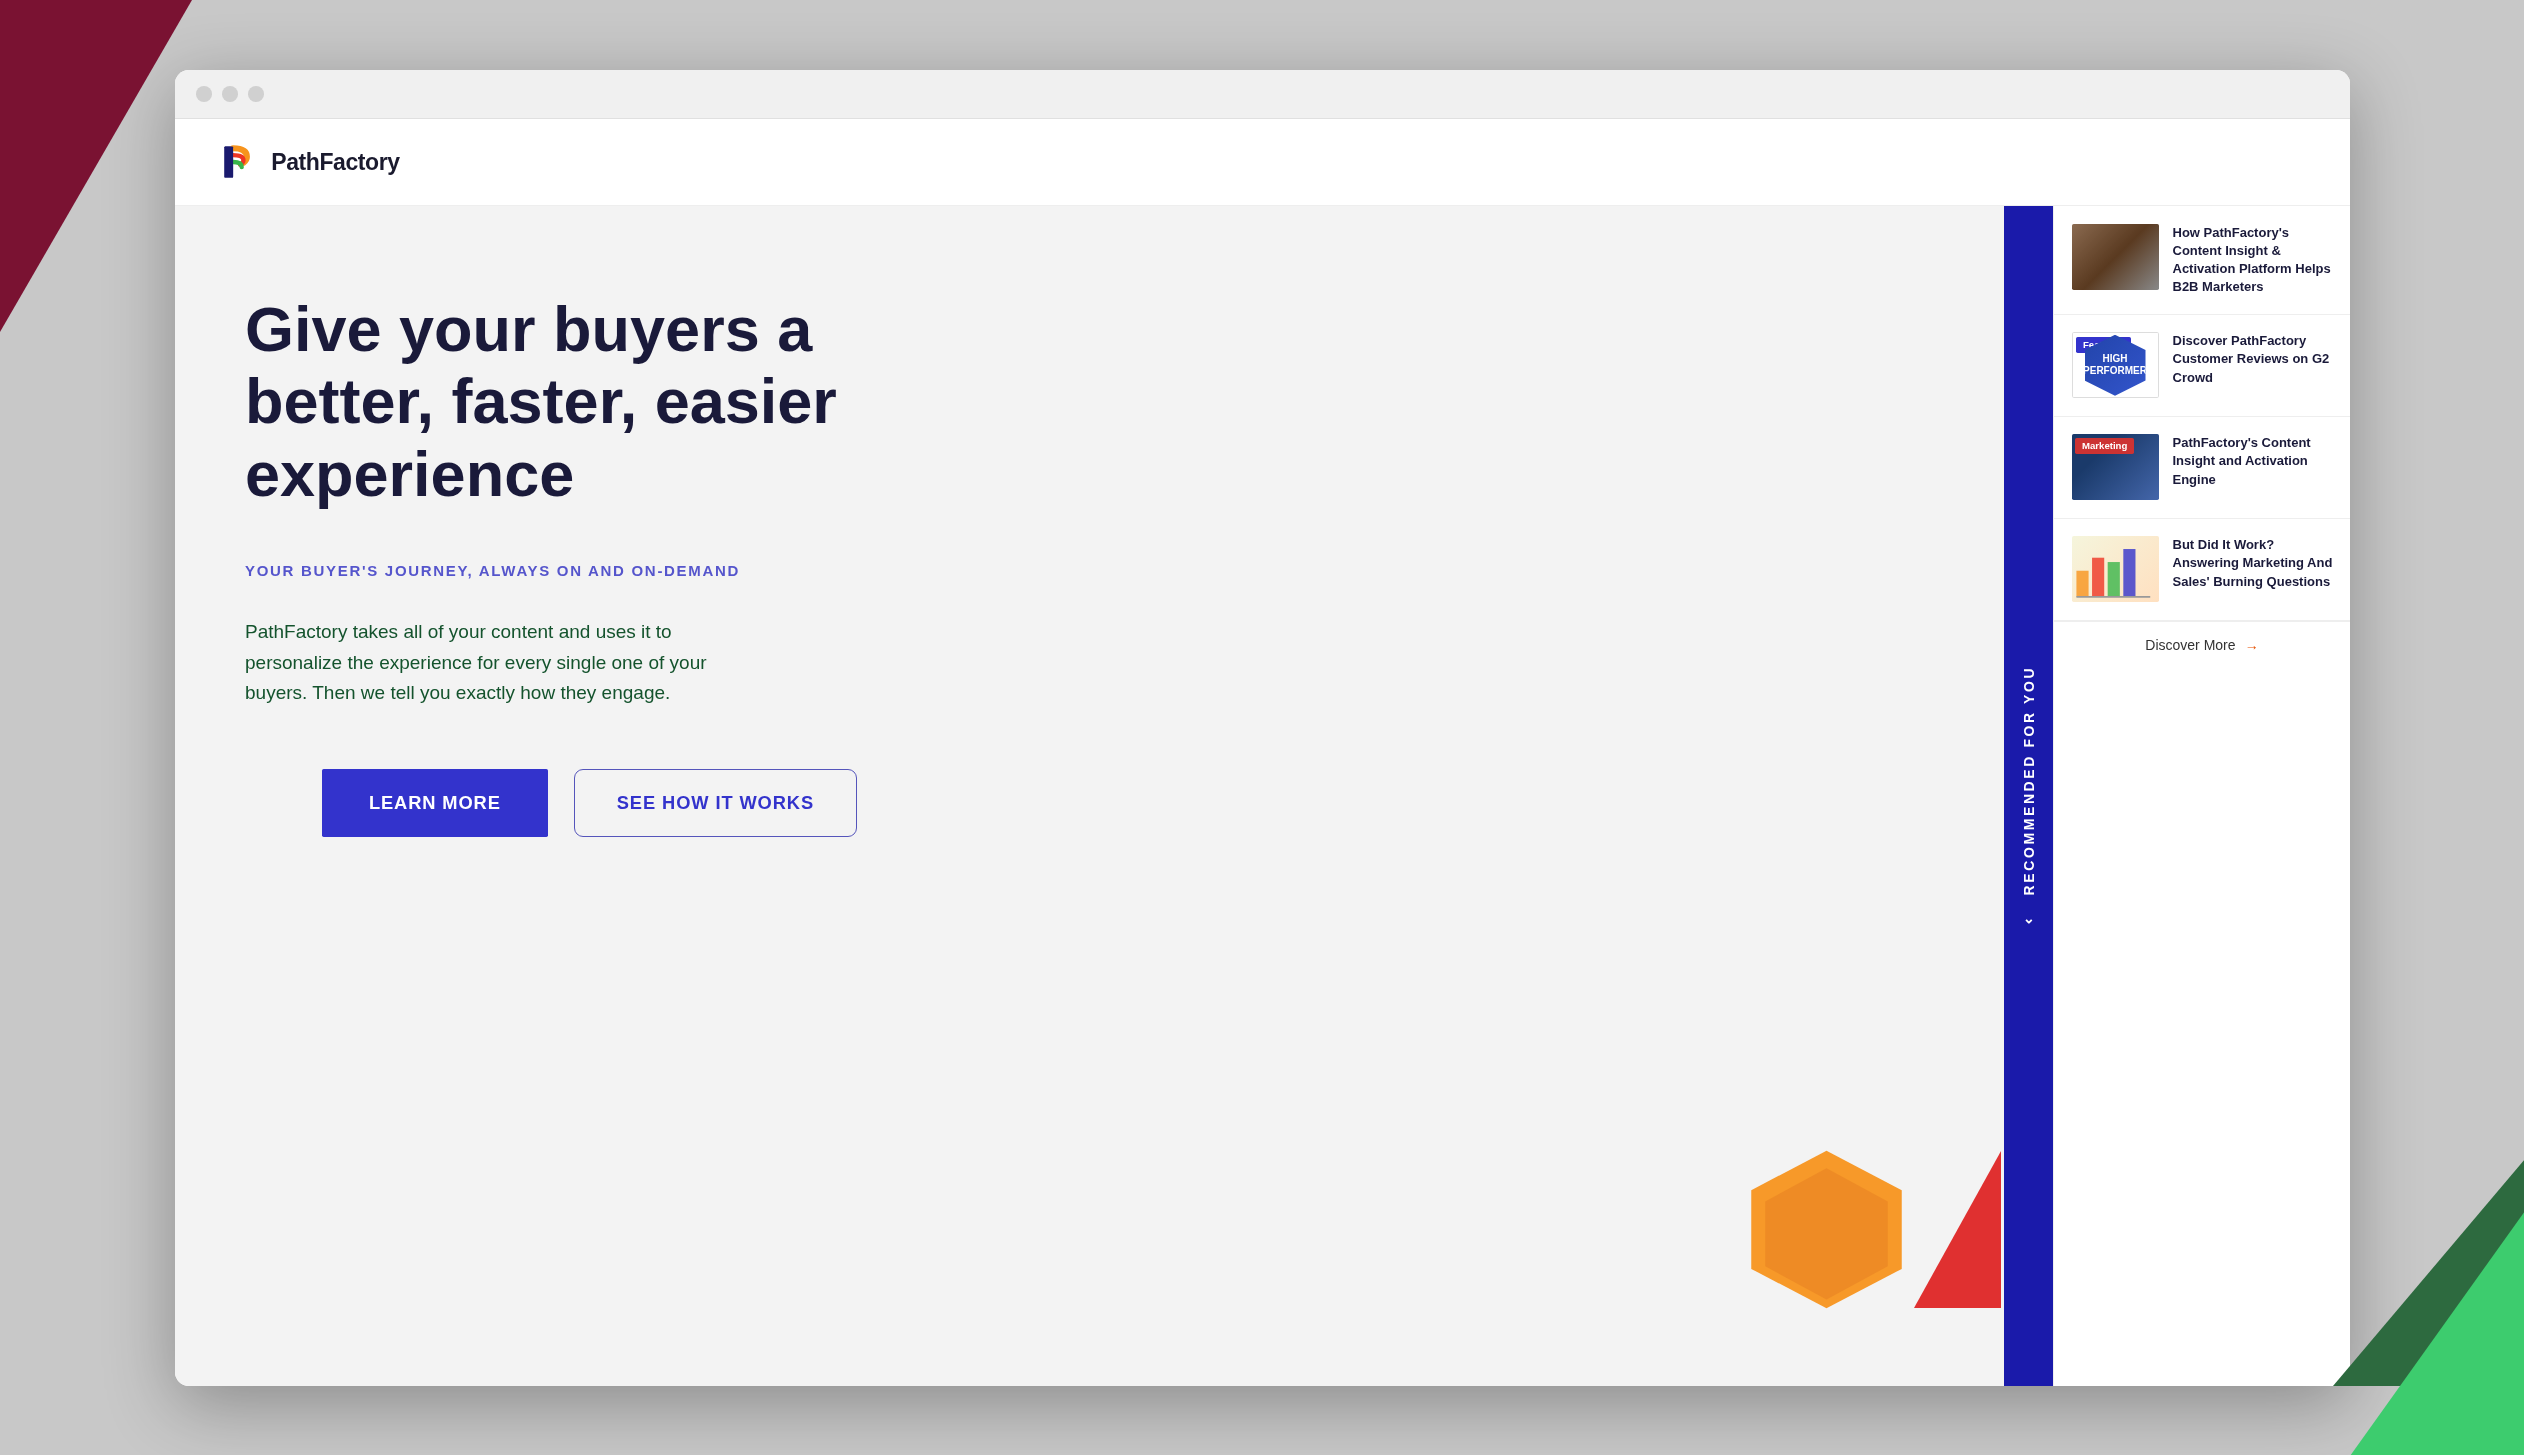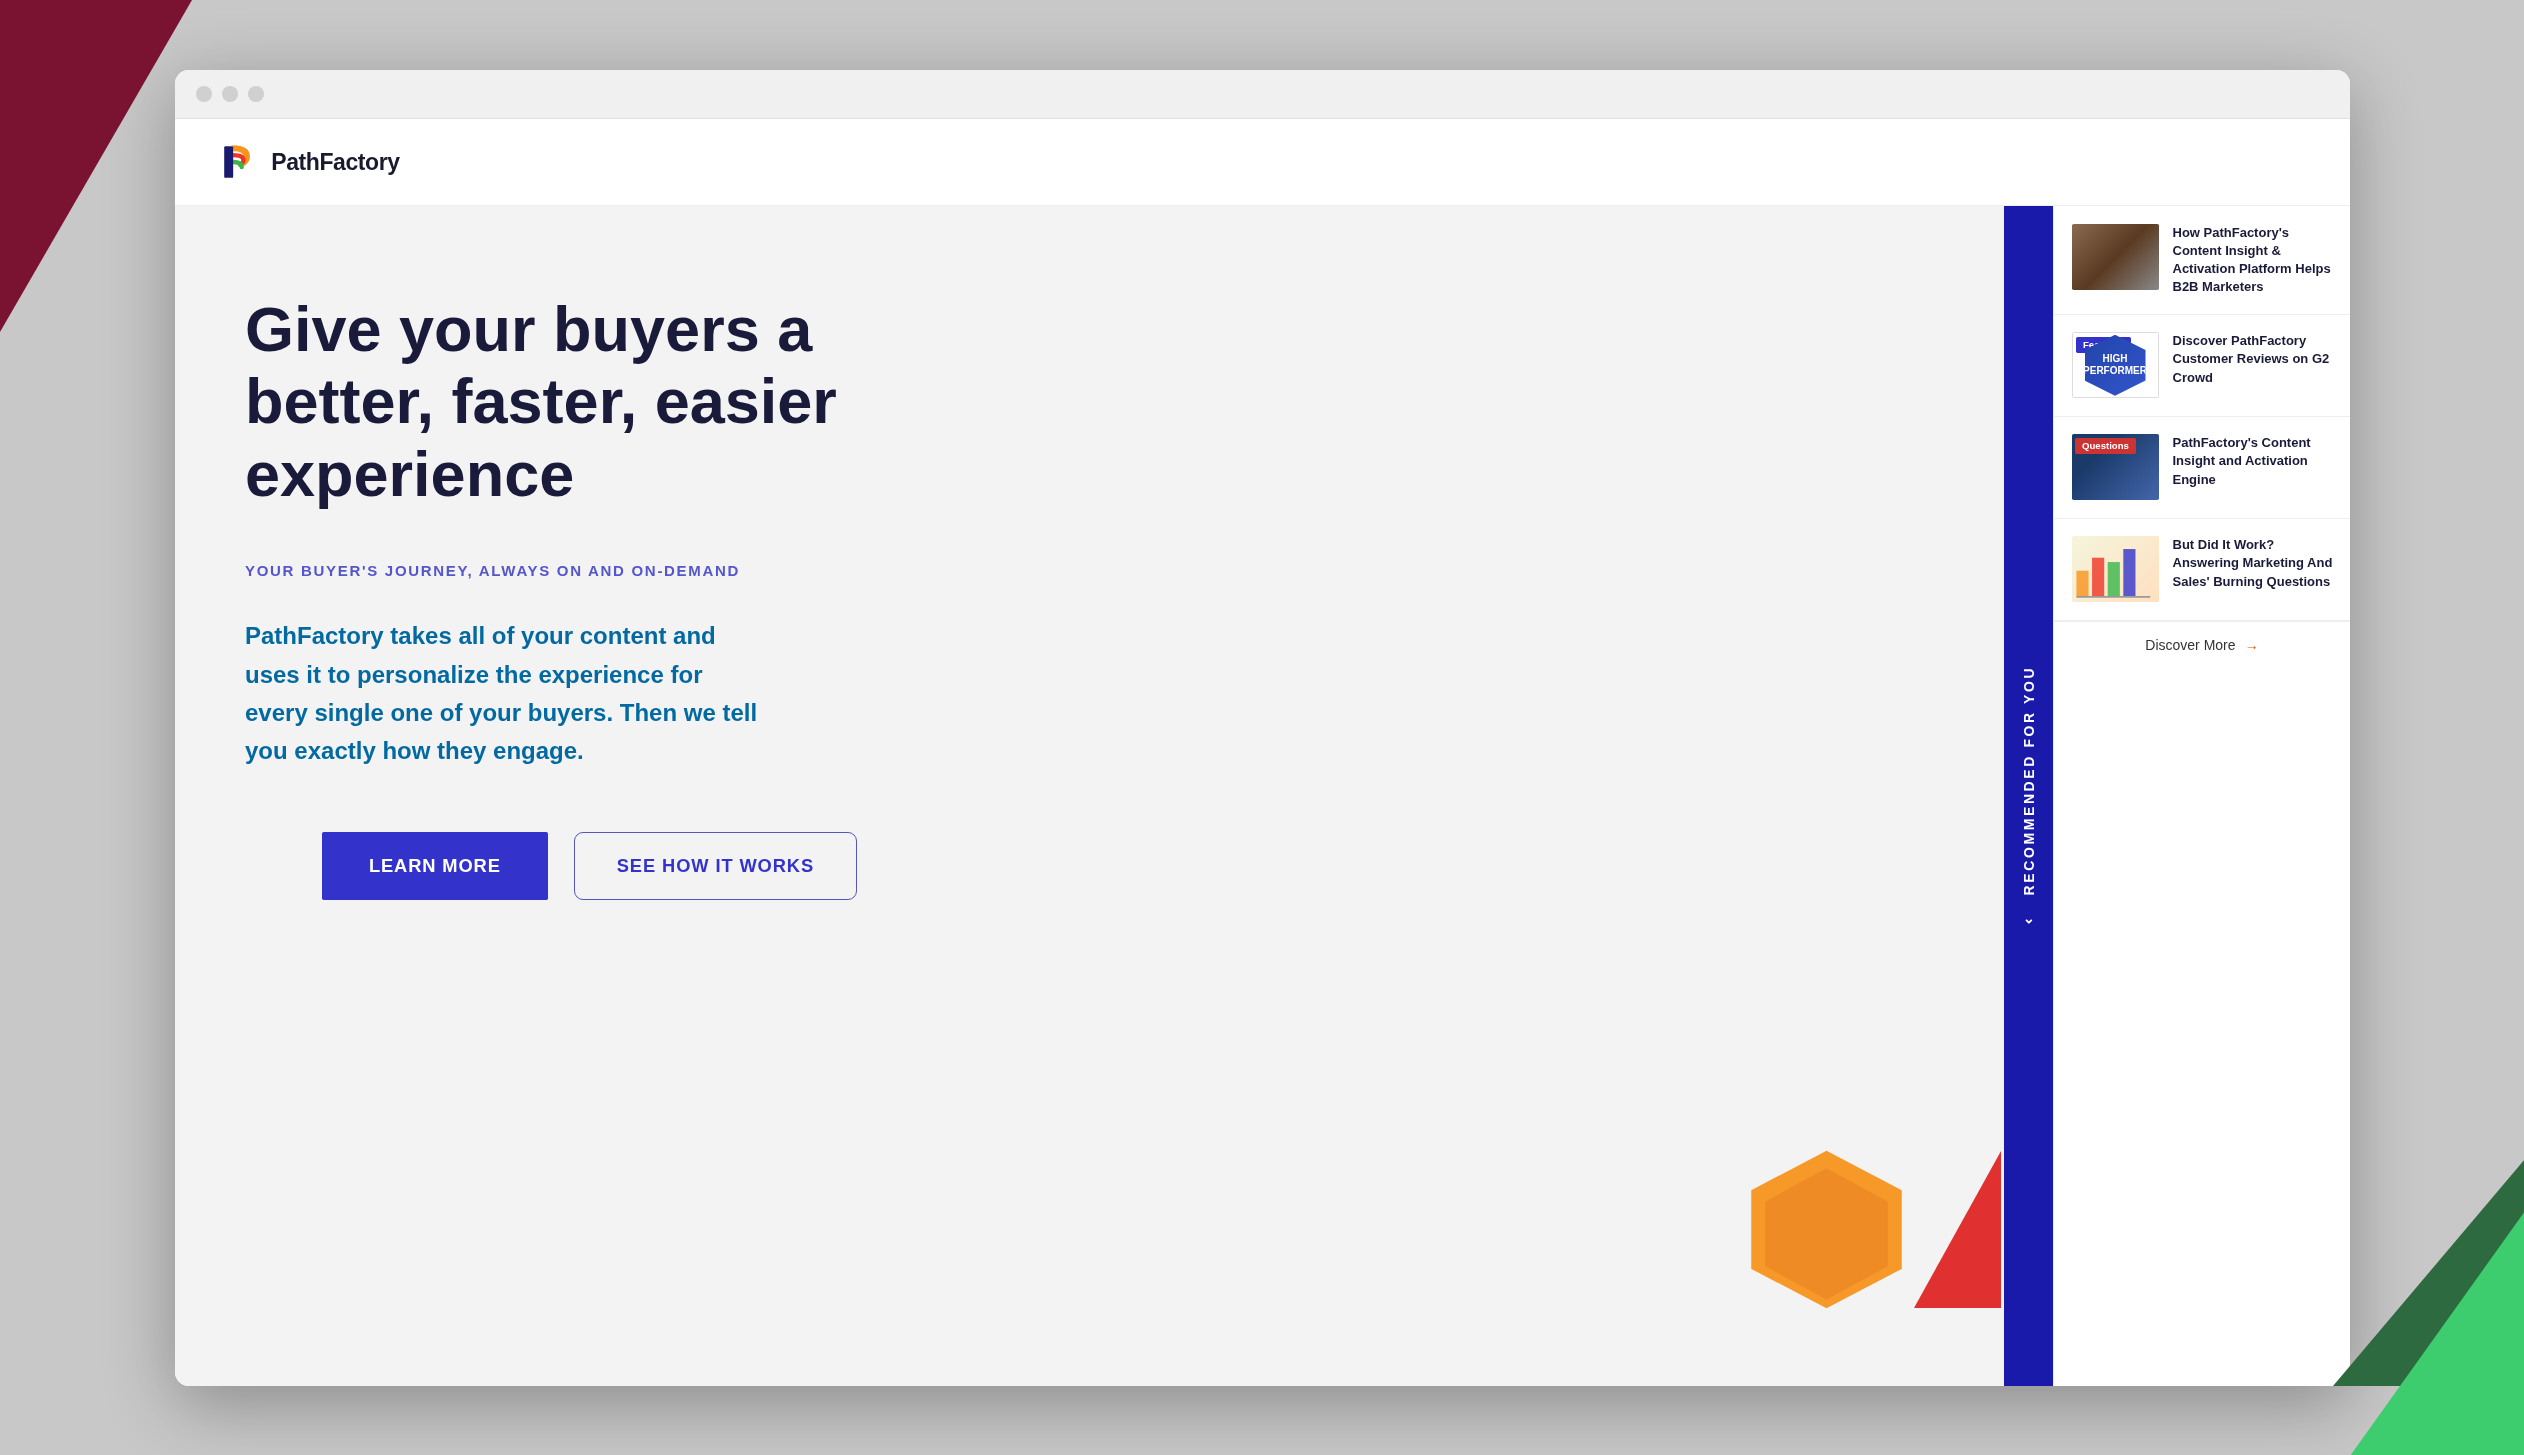--- a/index.html
+++ b/index.html
@@ -169,26 +169,25 @@
     .hero-subtitle {
       font-size: 15px;
       font-weight: 700;
       color: #5555cc;
       letter-spacing: 1.7px;
       text-transform: uppercase;
       margin-bottom: 38px;
     }
 
     .hero-body {
-      font-size: 24px;
-      color: #0369a1;
+      font-size: 19px;
+      color: #14532d;
       line-height: 1.6;
       margin-bottom: 61px;
       max-width: 524px;
-      font-weight: bold;
     }
 
     .hero-buttons {
       display: flex;
       gap: 26px;
       justify-content: flex-end;
     }
 
     .btn-primary {
       background: #3333cc;
@@ -466,21 +465,21 @@
             <span class="featured-badge">Featured</span>
             <div class="high-performer-badge">HIGH<br>PERFORMER</div>
           </div>
           <div class="rec-info">
             <p class="rec-title">Discover PathFactory Customer Reviews on G2 Crowd</p>
           </div>
         </div>
 
         <div class="rec-card">
           <div class="rec-thumb rec-thumb-3">
-            <span class="trending-badge">Questions</span>
+            <span class="trending-badge">Marketing</span>
           </div>
           <div class="rec-info">
             <p class="rec-title">PathFactory's Content Insight and Activation Engine</p>
           </div>
         </div>
 
         <div class="rec-card">
           <div class="rec-thumb rec-thumb-4">
             
             <svg width="87" height="66" viewBox="0 0 100 76">

